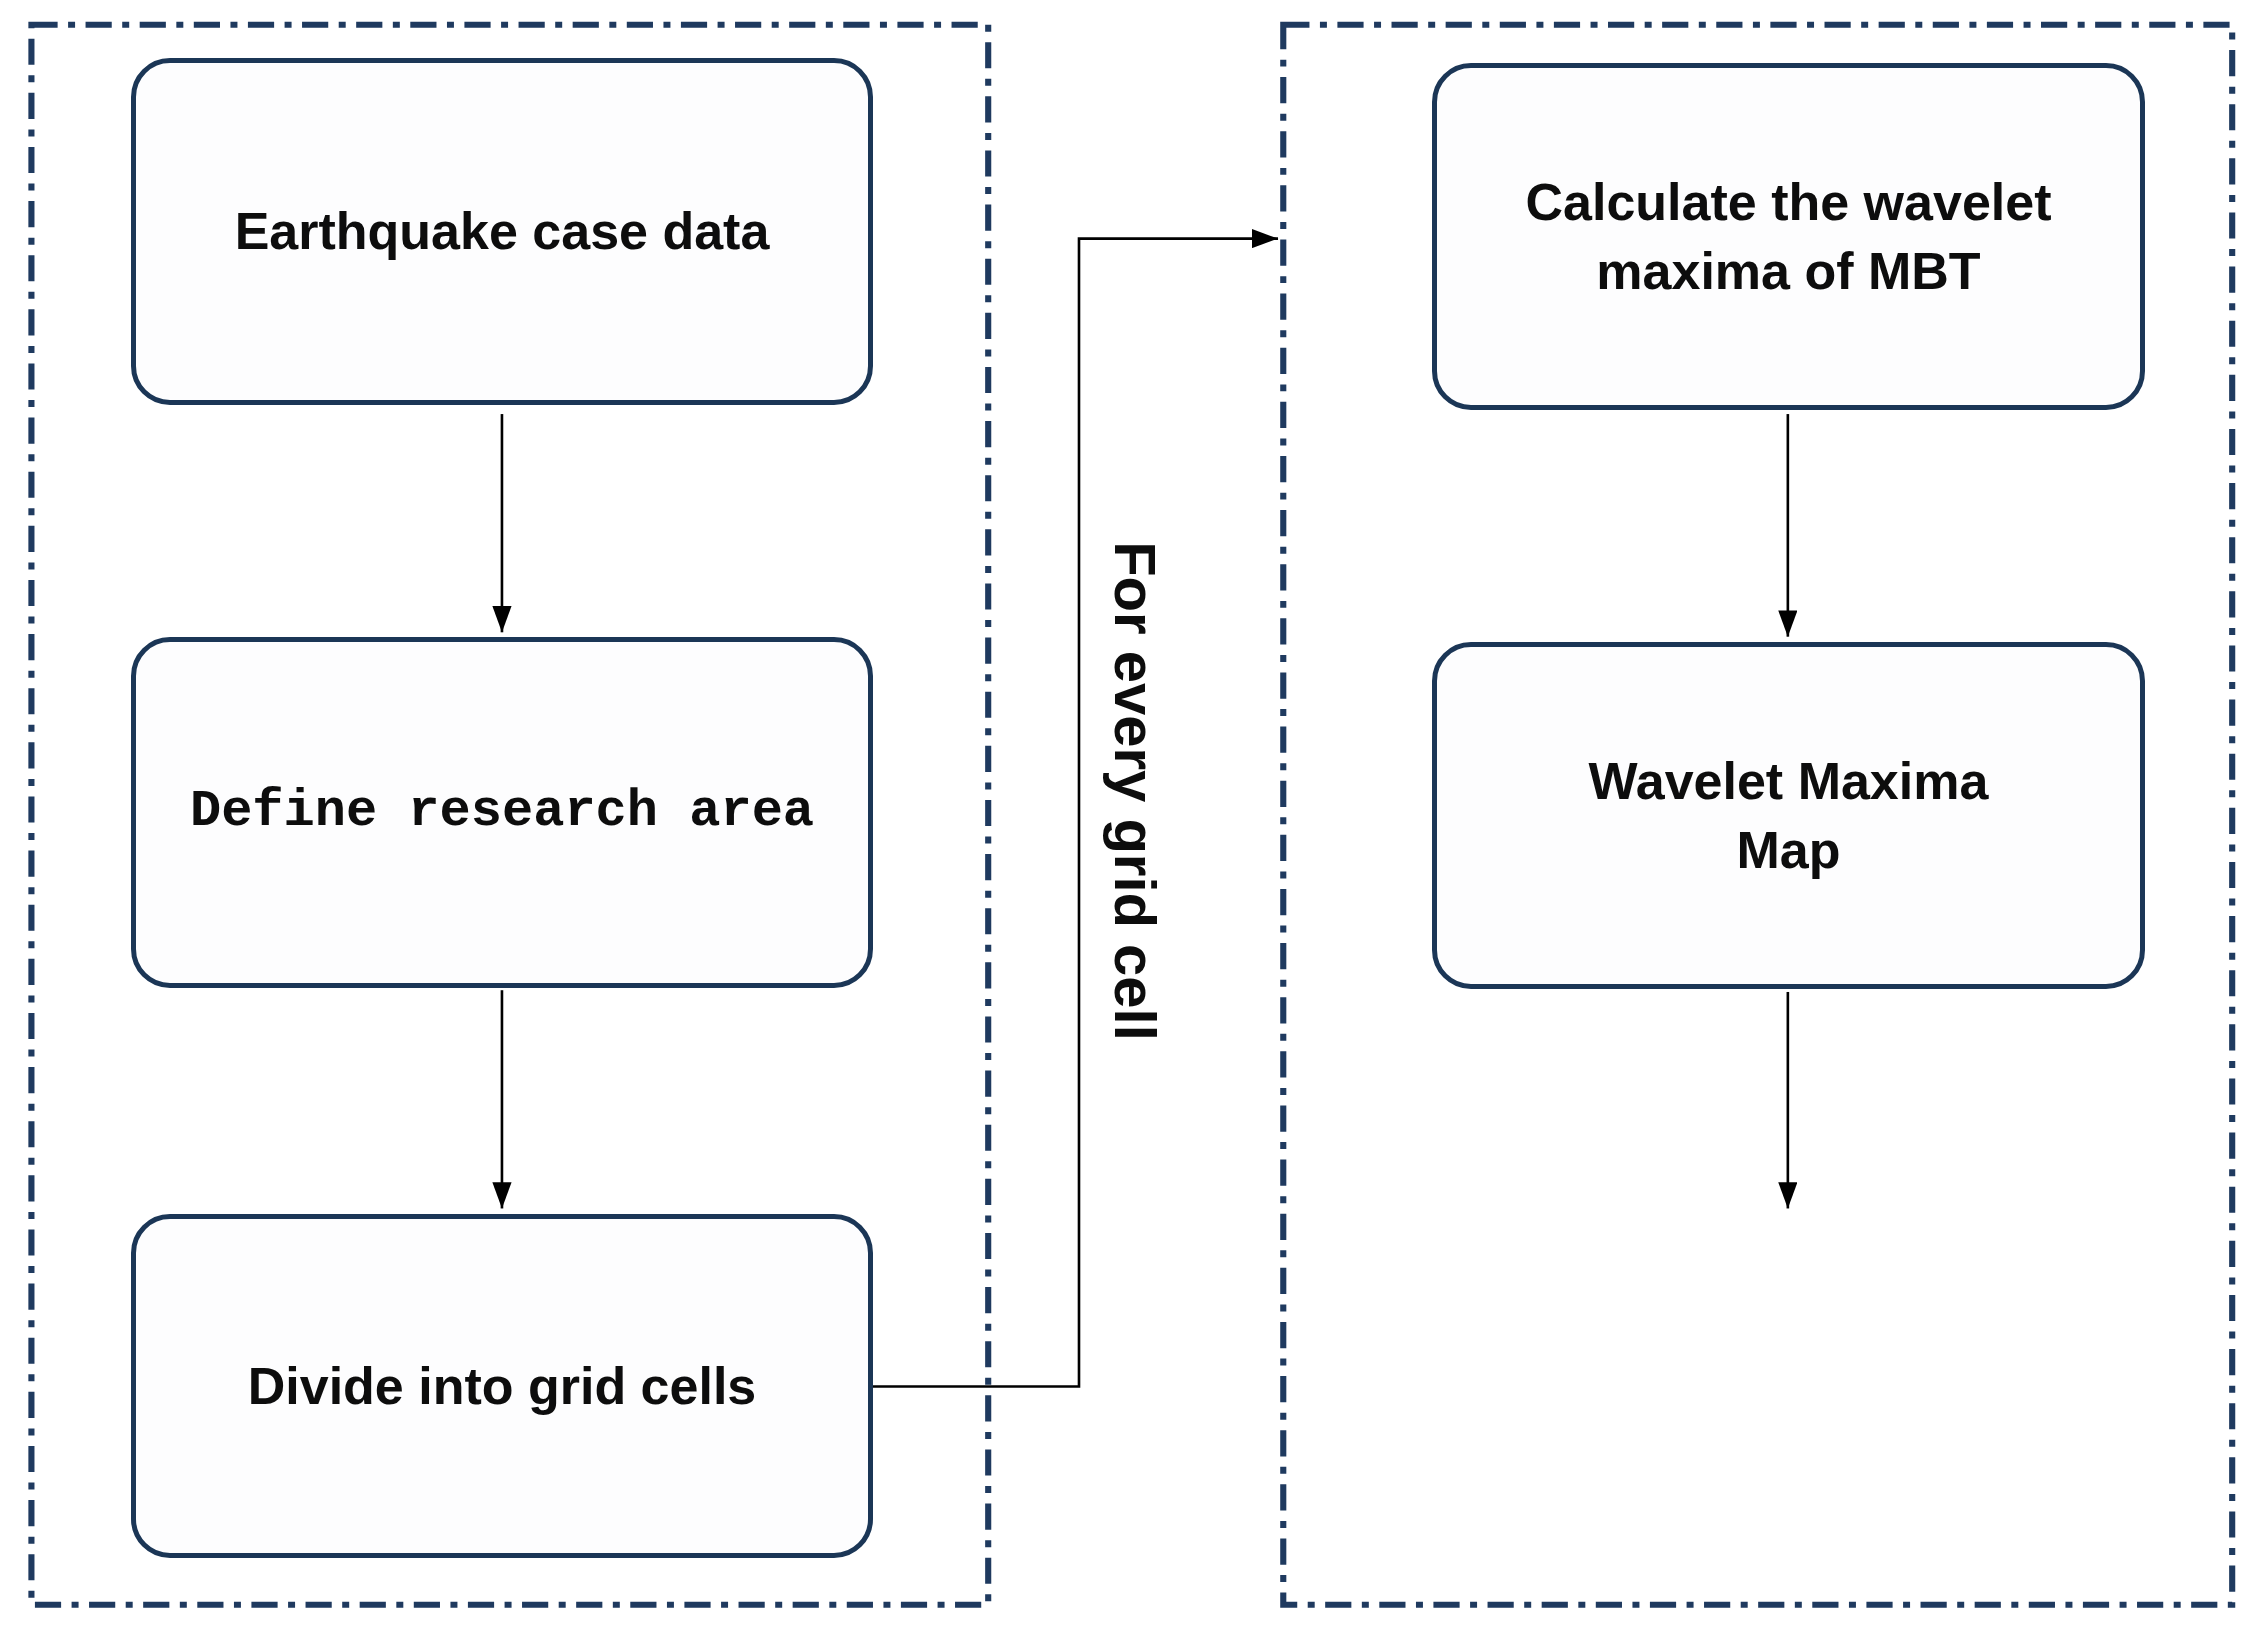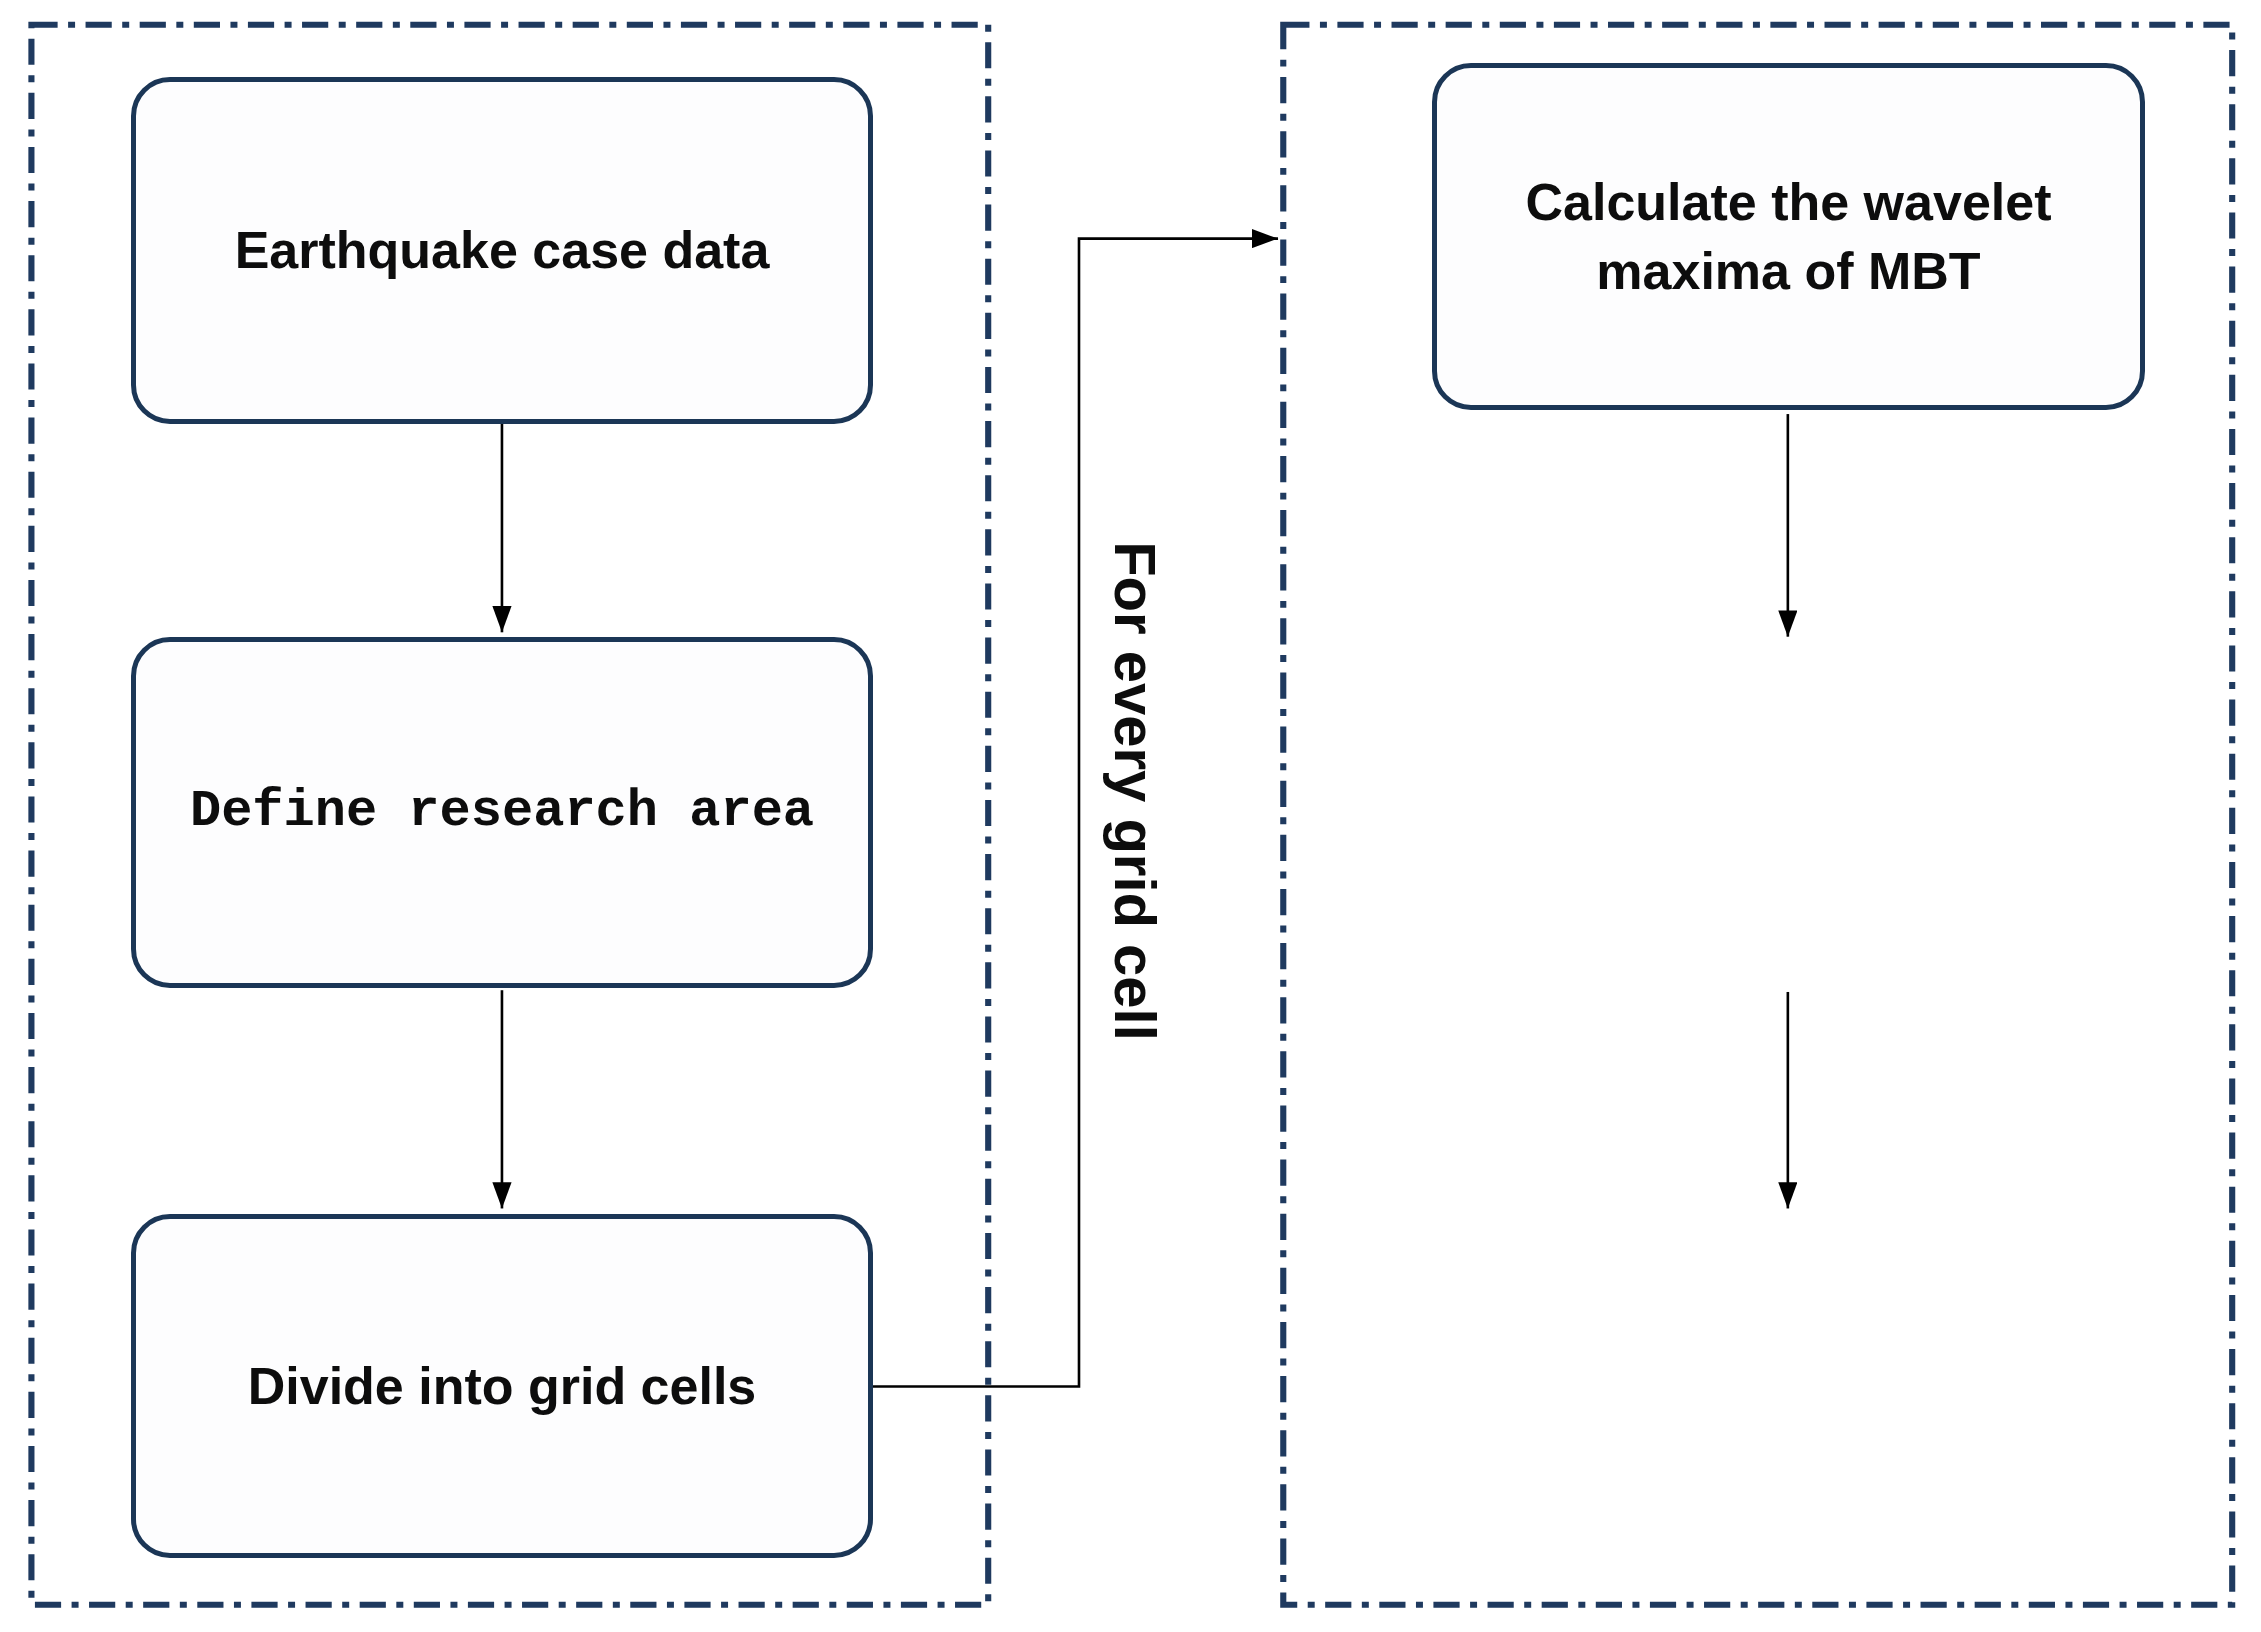--- a/index.html
+++ b/index.html
@@ -83,35 +83,39 @@
     <rect class="panel" x="36" y="28" width="1096" height="1810"></rect>
     <rect class="panel" x="1470" y="28" width="1087" height="1810"></rect>
 
     <line class="arrow" x1="575" y1="474" x2="575" y2="724" marker-end="url(#ah)"></line>
     <line class="arrow" x1="575" y1="1134" x2="575" y2="1384" marker-end="url(#ah)"></line>
     <line class="arrow" x1="2048" y1="474" x2="2048" y2="729" marker-end="url(#ah)"></line>
     <line class="arrow" x1="2048" y1="1136" x2="2048" y2="1384" marker-end="url(#ah)"></line>
     <polyline class="arrow" points="1000,1588 1236,1588 1236,273 1464,273" marker-end="url(#ah)"></polyline>
   </svg>
 
-  <div class="node" style="left:131px; top:77px; width:742px; height:347px;">
+  <div class="node" style="left:131px; top:58px; width:742px; height:347px;">
     <span class="node-label">Earthquake case data</span>
   </div>
 
   <div class="node" style="left:131px; top:637px; width:742px; height:351px;font-family:Liberation Mono, monospace;">
     <span class="node-label">Define research area</span>
   </div>
 
   <div class="node" style="left:131px; top:1214px; width:742px; height:344px;">
     <span class="node-label">Divide into grid cells</span>
   </div>
 
   <div class="node" style="left:1432px; top:63px; width:713px; height:347px;">
     <span class="node-label">Calculate the wavelet
 maxima of MBT</span>
   </div>
 
+  <div class="node" style="left:1432px; top:642px; width:713px; height:347px;">
+    <span class="node-label">Wavelet Maxima
+Map</span>
+  </div>
 
 
   <div class="vlabel">For every grid cell</div>
 
 </div>
 
 
 </body></html>

